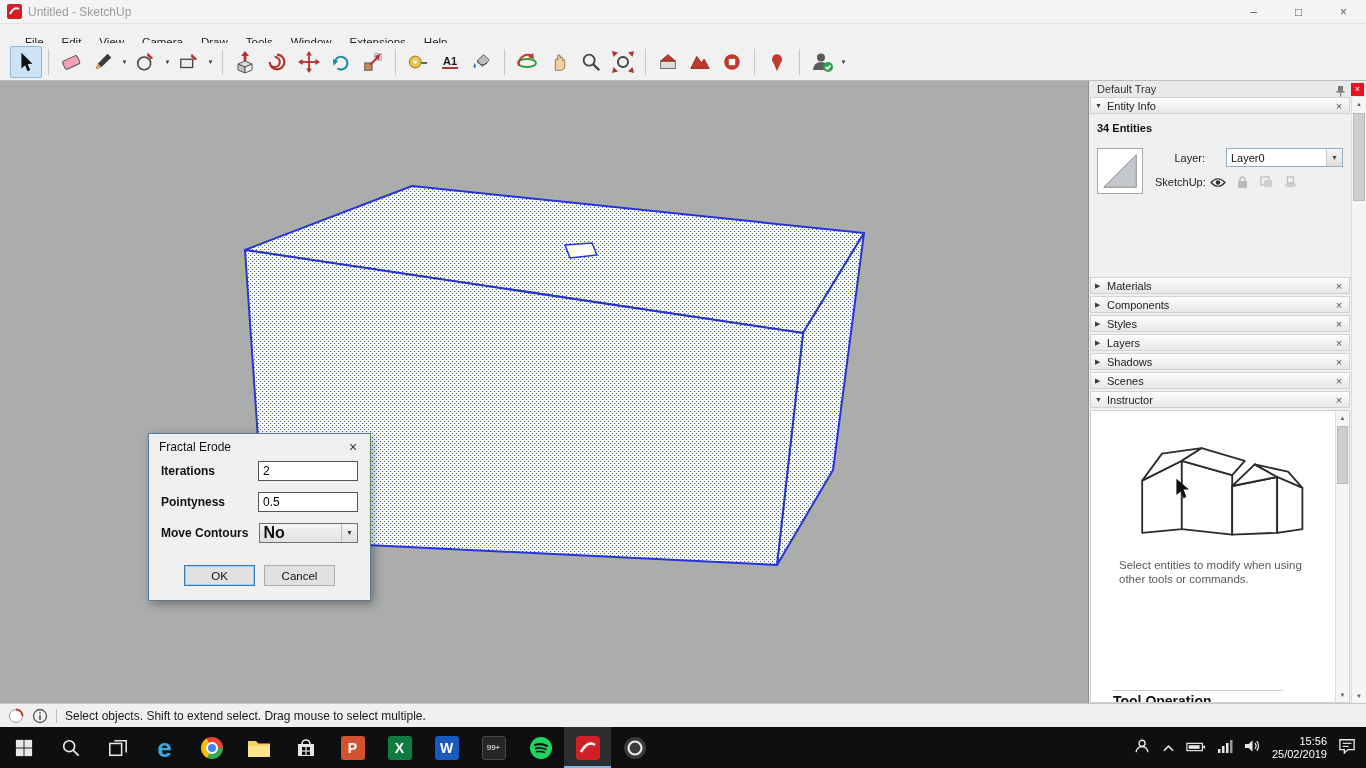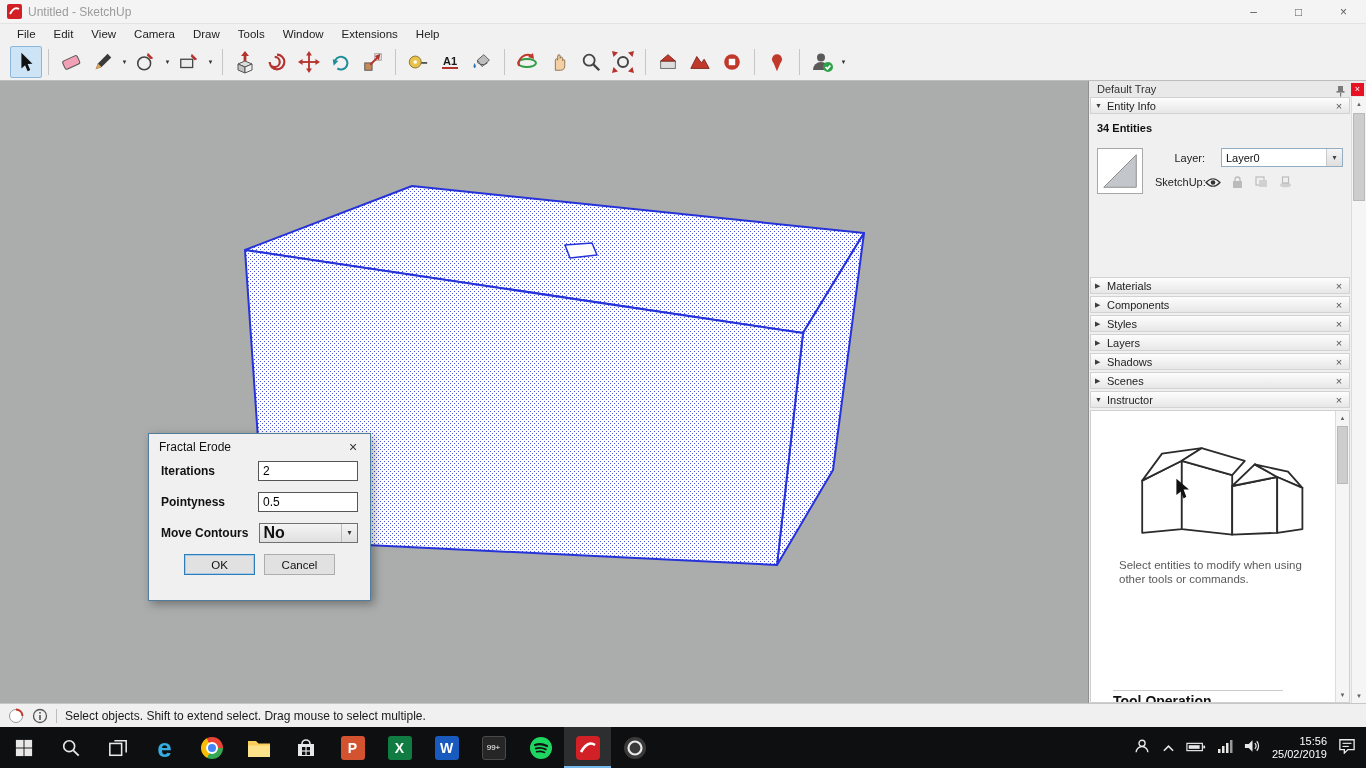--- a/index.html
+++ b/index.html
@@ -7,21 +7,21 @@
   .screen { position:relative; width:1366px; height:768px; overflow:hidden; background:#f1f1f1; }
 
   
   .titlebar { position:absolute; top:0; left:0; right:0; height:24px; background:#f4f4f4; display:flex; align-items:center; border-bottom:1px solid #e3e3e3; }
   .titlebar .logo { margin:0 6px 0 7px; display:flex; }
   .titlebar .title { font-size:12px; color:#9b9b9b; }
   .wincontrols { position:absolute; right:0; top:0; height:24px; display:flex; }
   .winbtn { width:45px; height:24px; display:flex; align-items:center; justify-content:center; font-size:12px; color:#5a5a5a; }
 
   
-  .menubar { position:absolute; top:24px; left:0; right:0; height:19px; background:#f1f1f1; display:flex; align-items:center; padding-left:8px; }
+  .menubar { position:absolute; top:32px; left:0; right:0; height:19px; background:#f1f1f1; display:flex; align-items:center; padding-left:16px; }
   .mi { font-size:11.5px; color:#222; padding:0 9px; cursor:default; }
 
   
   .toolbar { position:absolute; top:43px; left:0; right:0; height:38px; background:#f1f1f1; border-bottom:1px solid #bdbdbd; display:flex; align-items:center; padding-left:10px; }
   .tb { width:32px; height:32px; display:flex; align-items:center; justify-content:center; border-radius:2px; }
   .tb.active { background:#cde3f6; border:1px solid #8db8dc; }
   .dd { width:11px; height:30px; display:flex; align-items:center; justify-content:center; font-size:6px; color:#333; }
   .tsep { width:1px; height:26px; background:#c6c6c6; margin:0 6px; }
   .a1 { font-size:11px; font-weight:bold; color:#1a1a1a; border-bottom:2px solid #b5332e; padding:0 1px; }
 
@@ -34,42 +34,42 @@
   .dialog { position:absolute; left:148px; top:433px; width:223px; height:168px; background:#f0f0f0; border:1px solid #527d9a; box-shadow:3px 3px 9px rgba(0,0,0,0.35); z-index:20; }
   .dialog-titlebar { height:26px; display:flex; align-items:center; padding:0 8px 0 10px; }
   .dialog-title { font-size:12px; color:#111; flex:1; }
   .dialog-close { font-size:14px; color:#333; width:18px; text-align:center; }
   .drow { display:flex; align-items:center; margin:0 12px 10px 12px; height:21px; }
   .drow label { width:98px; font-size:12px; font-weight:bold; color:#111; }
   .drow input { width:100px; height:20px; border:1px solid #555; font-family:"Liberation Sans",sans-serif; font-size:12px; padding:0 4px; background:#fff; }
   .dselect { width:100px; height:20px; border:1px solid #707070; background:linear-gradient(#f4f4f4,#e0e0e0); display:flex; align-items:center; }
   .dselect .val { flex:1; font-size:16px; font-weight:bold; padding-left:4px; color:#111; }
   .dselect .chev { width:16px; height:100%; display:flex; align-items:center; justify-content:center; font-size:8px; color:#333; border-left:1px solid #bdbdbd; }
-  .dbuttons { display:flex; justify-content:center; gap:9px; margin-top:11px; }
+  .dbuttons { display:flex; justify-content:center; gap:9px; margin-top:22px; }
   .dbtn { width:71px; height:21px; background:#e1e1e1; border:1px solid #adadad; font-family:"Liberation Sans",sans-serif; font-size:11.5px; color:#111; }
   .dbtn.primary { border:1px solid #2e7cb8; box-shadow:0 0 0 1px #a8cce8 inset; }
 
   
   .tray { position:relative; width:277px; height:100%; background:#f0f0f0; }
   .tray-titlebar { height:16px; background:#e9e9e9; display:flex; align-items:center; padding-left:8px; position:relative; }
   .tray-title { font-size:11px; color:#333; }
   .tray-pin { position:absolute; right:20px; top:2px; }
   .tray-close { position:absolute; right:2px; top:1.5px; width:13px; height:13px; background:#e81123; color:#fff; font-size:9px; display:flex; align-items:center; justify-content:center; }
   .tray-content { position:absolute; top:16px; left:0; right:15px; bottom:0; display:flex; flex-direction:column; }
   .phdr { height:17px; margin:0 1px 2px 1px; background:linear-gradient(#fdfdfd,#e7e7e7); border:1px solid #d2d2d2; display:flex; align-items:center; padding:0 4px; flex:none; }
   .phdr .tri { font-size:7px; color:#3d3d3d; width:12px; }
   .phdr .plabel { flex:1; font-size:11px; color:#222; }
   .phdr .pclose { font-size:11px; color:#555; width:12px; text-align:center; }
   .entity-body { height:161px; flex:none; padding:6px 8px 0 8px; }
   .ecount { font-size:11px; font-weight:bold; color:#111; }
   .erow { display:flex; margin-top:14px; }
   .ethumb { width:46px; height:46px; background:#fff; border:1px solid #a8a8a8; flex:none; }
   .efields { flex:1; margin-left:12px; }
   .efield { display:flex; align-items:center; margin-bottom:8px; }
-  .elabel { width:50px; text-align:right; font-size:11px; color:#222; }
+  .elabel { width:50px; text-align:right; font-size:11px; color:#222; margin-right:5px; }
   .combo { flex:1; height:19px; border:1px solid #93aec2; background:#fff; display:flex; align-items:center; max-width:130px;margin-left:16px; }
   .combo .val { flex:1; font-size:11px; padding-left:4px; color:#111; }
   .combo .chev { width:16px; height:100%; background:linear-gradient(#f5f5f5,#dfdfdf); border-left:1px solid #c9c9c9; display:flex; align-items:center; justify-content:center; font-size:8px; color:#444; }
   .toggles { display:flex; gap:8px; align-items:center; }
   .tgl { width:16px; height:14px; display:flex; align-items:center; justify-content:center; }
   .tgl.dim { opacity:0.3; }
   .instructor-body { flex:1; background:#fff; border:1px solid #d0d0d0; margin:0 1px; position:relative; overflow:hidden; }
   .house-wrap { margin:12px 18px 0 10px; display:flex; justify-content:center; }
   .inst-heading { font-size:16px; font-weight:bold; color:#111; margin:8px 0 2px 22px; }
   .inst-body { font-size:11.5px; color:#5a5a5a; margin:0 40px 0 28px; line-height:14px; }

